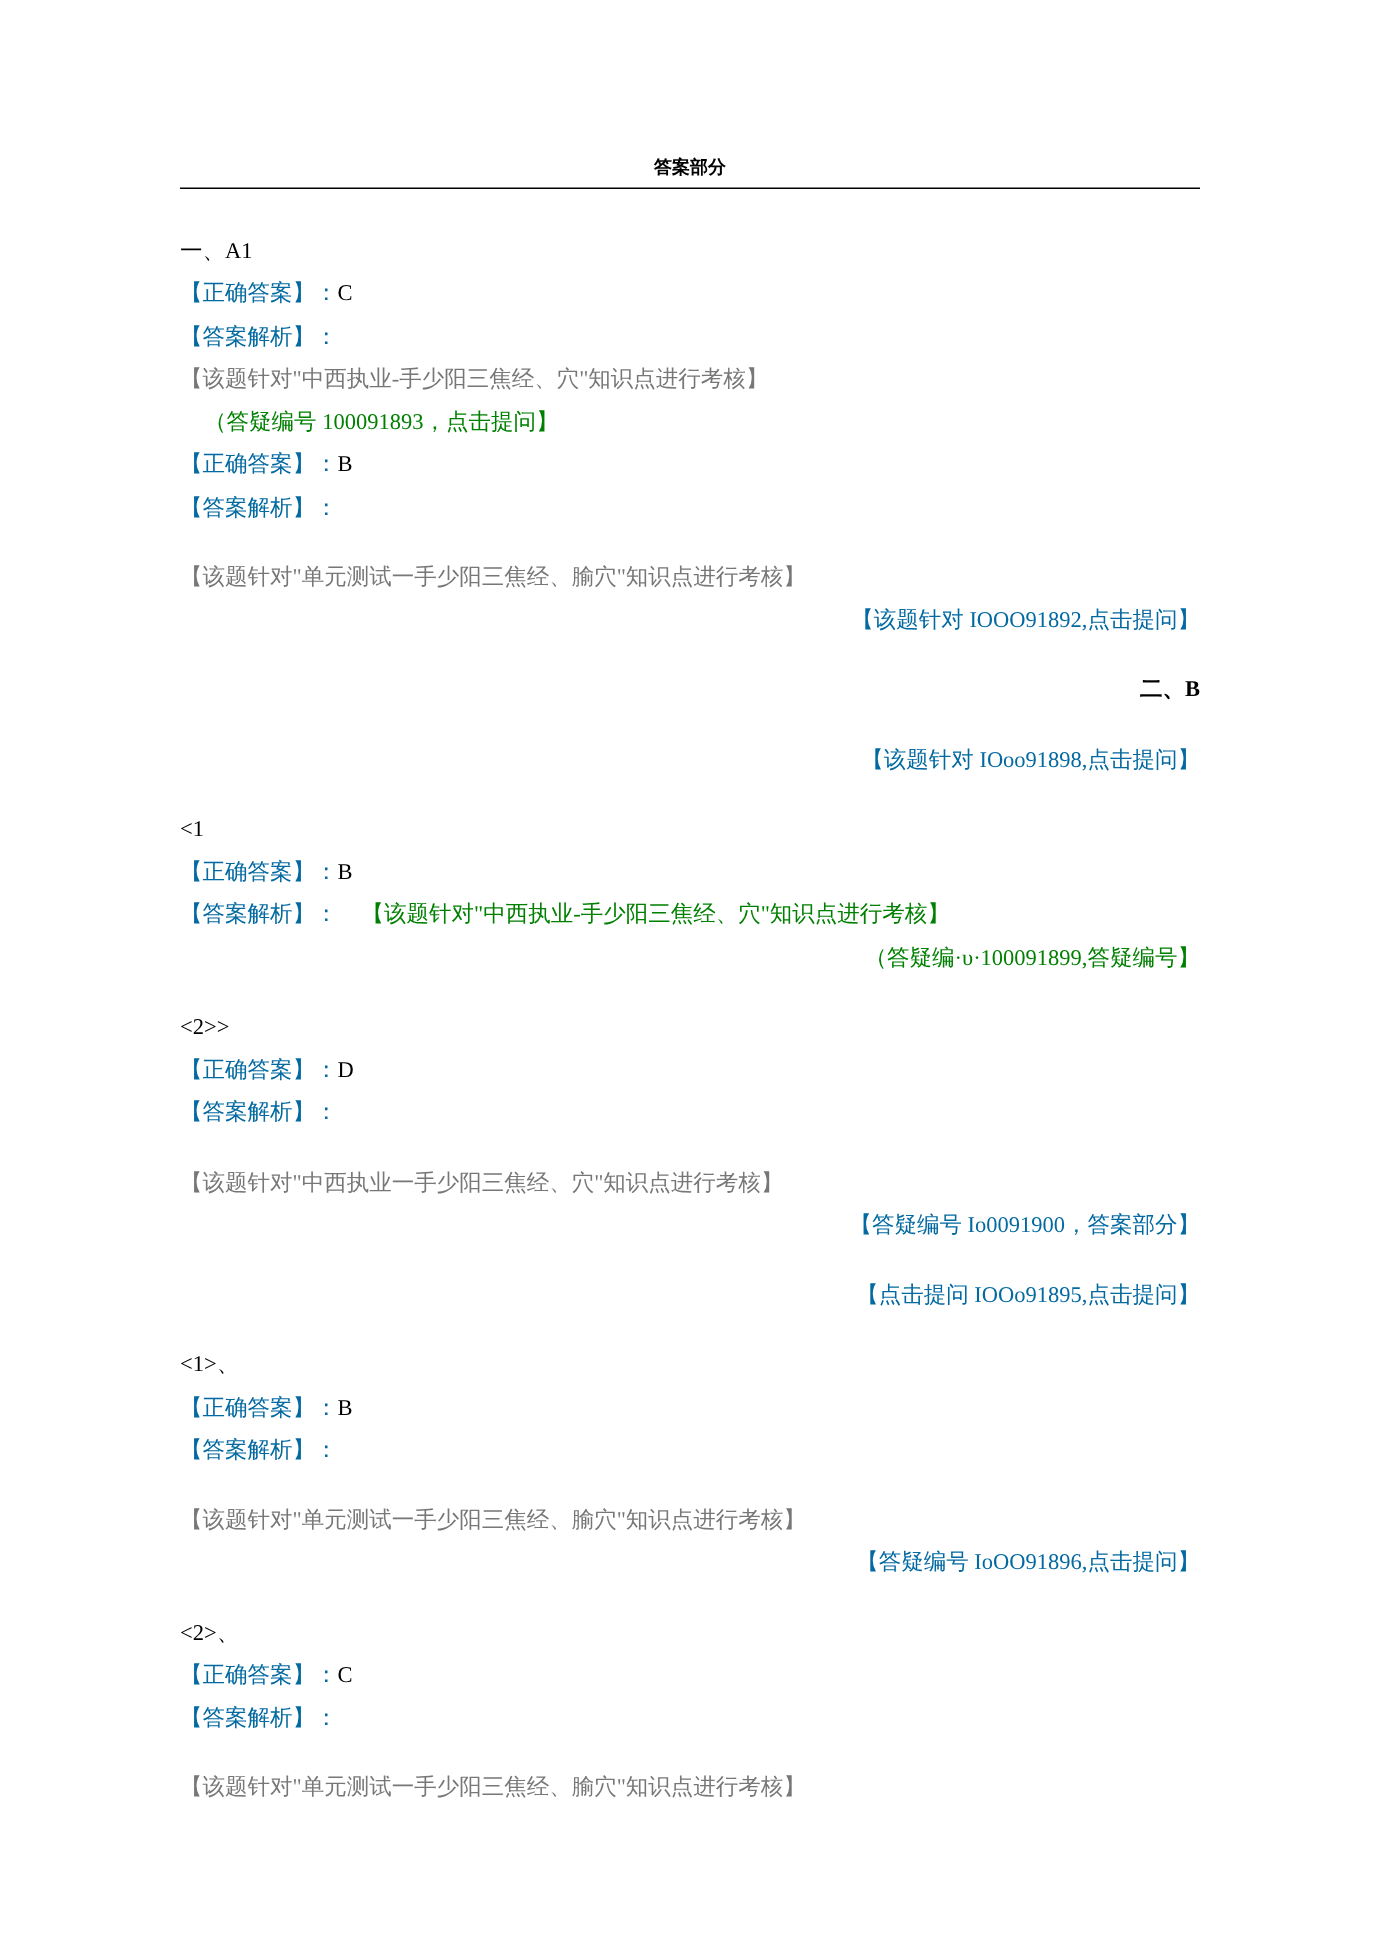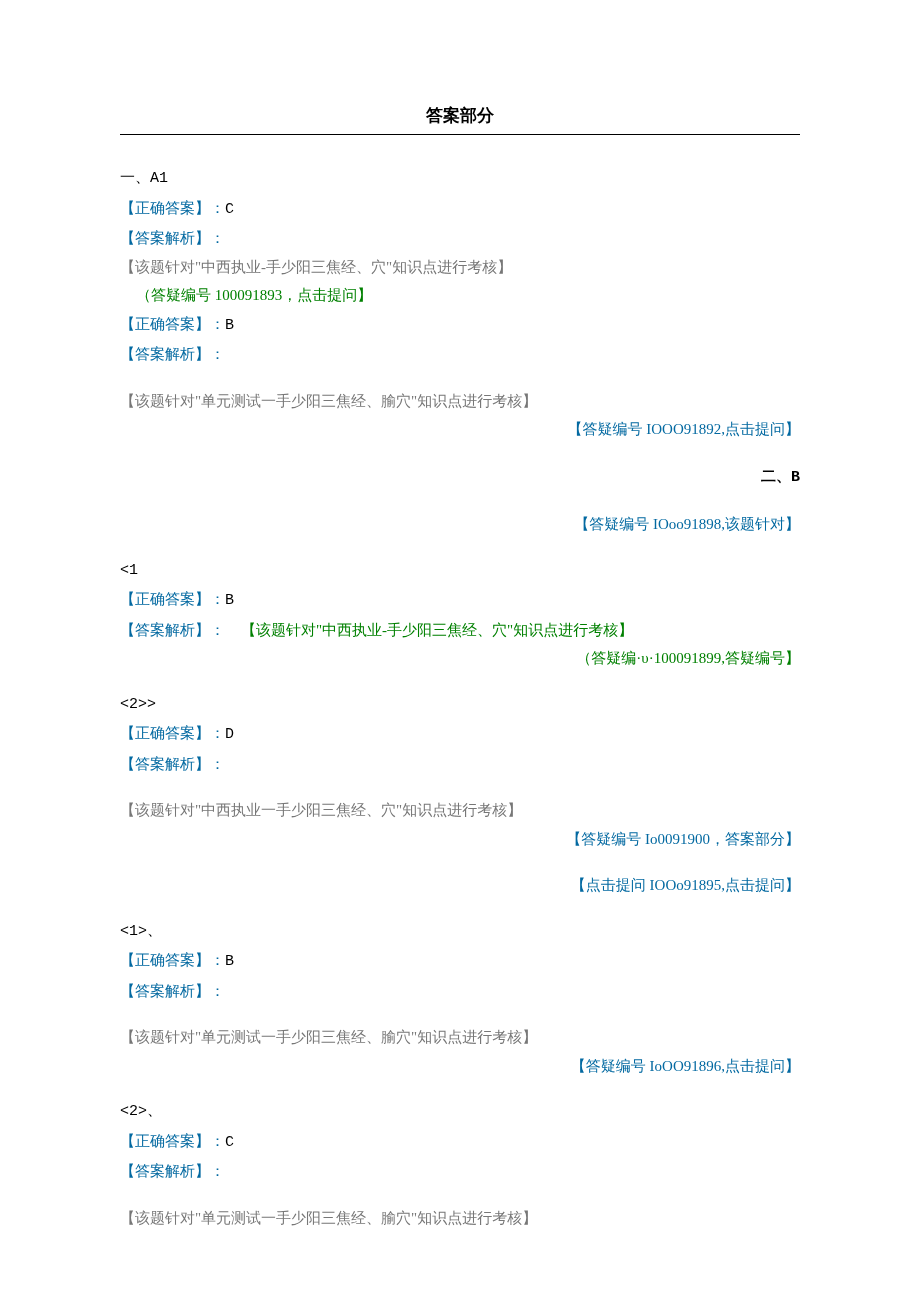--- a/index.html
+++ b/index.html
@@ -12,21 +12,21 @@
       background: #fff;
       width: 920px;
       padding: 100px 120px 60px 120px;
       font-size: 15px;
       line-height: 1.9;
       color: #000;
     }
     .page-title {
       text-align: center;
       font-weight: bold;
-      font-size: 17px;
+      font-size: 12px;
       margin-bottom: 2px;
       font-family: "Microsoft YaHei", sans-serif;
     }
     .hr-line {
       border: none;
       border-top: 1px solid #000;
       margin-bottom: 28px;
     }
     .blk {
       margin-bottom: 0;
@@ -41,21 +41,21 @@
       color: #008000;
       margin-left: 16px;
     }
     .gray {
       color: #777;
     }
     .right {
       text-align: right;
     }
     .sans {
-      font-family: Liberation Mono, monospace;
+      font-family: Liberation Serif, serif;
     }
     .sp-top {
       margin-top: 18px;
     }
     .sp-bottom {
       margin-bottom: 18px;
     }
   </style>
 </head>
 <body>
@@ -76,26 +76,26 @@
 <div class="blk gray">【该题针对"中西执业-手少阳三焦经、穴"知识点进行考核】</div>
 <div class="blk green">（答疑编号 100091893，点击提问】</div>
 
 <div class="blk">
   <span class="blue">【正确答案】：</span><span class="sans">B</span>
 </div>
 <div class="blk">
   <span class="blue">【答案解析】：</span>
 </div>
 <div class="blk gray sp-top">【该题针对"单元测试一手少阳三焦经、腧穴"知识点进行考核】</div>
-<div class="blk blue right">【答疑编号 IOOO91892,点击提问】</div>
+<div class="blk blue right">【该题针对 IOOO91892,点击提问】</div>
 
 <div class="blk right sp-top">
   <span class="sans bold">二、B</span>
 </div>
-<div class="blk blue right sp-top sp-bottom">【答疑编号 IOoo91898,该题针对】</div>
+<div class="blk blue right sp-top sp-bottom">【该题针对 IOoo91898,点击提问】</div>
 
 <div class="blk sans">&lt;1</div>
 <div class="blk">
   <span class="blue">【正确答案】：</span><span class="sans">B</span>
 </div>
 <div class="blk">
   <span class="blue">【答案解析】：</span><span class="green">【该题针对"中西执业-手少阳三焦经、穴"知识点进行考核】</span>
 </div>
 <div class="blk green right sp-bottom">（答疑编·υ·100091899,答疑编号】</div>
 

